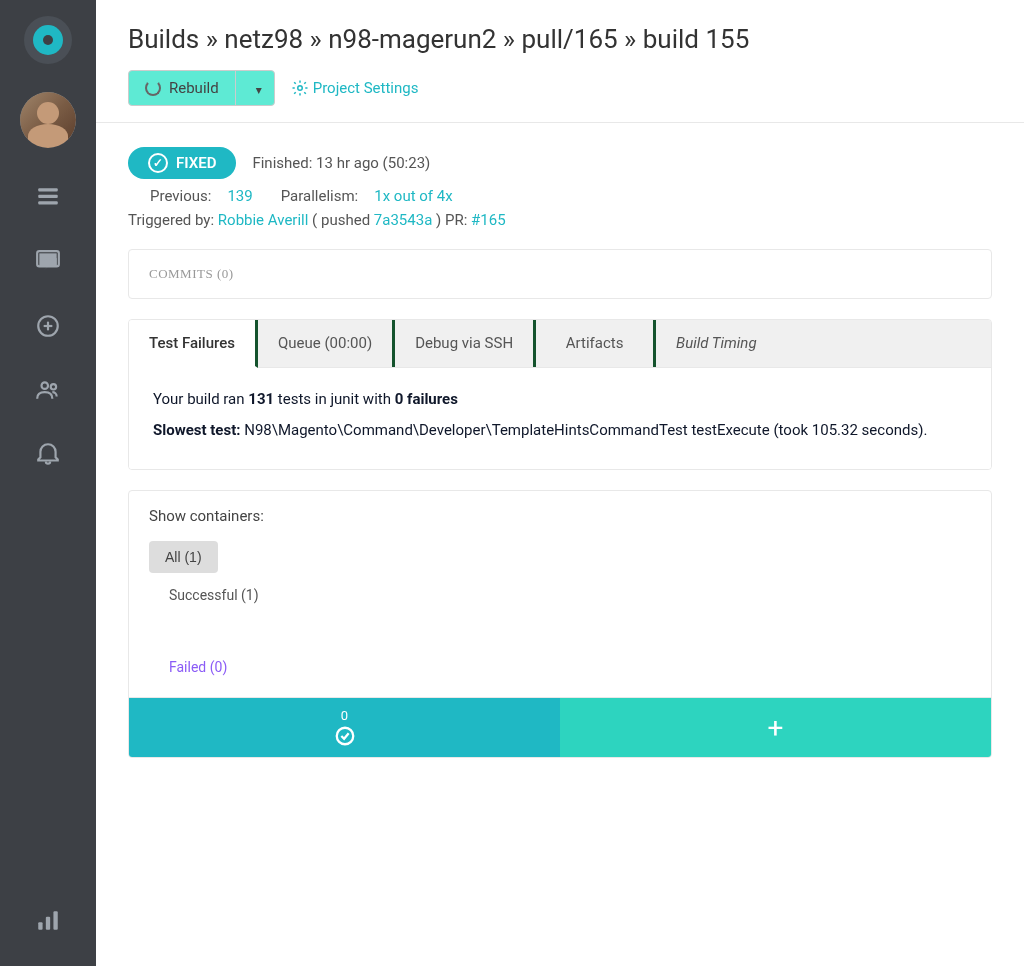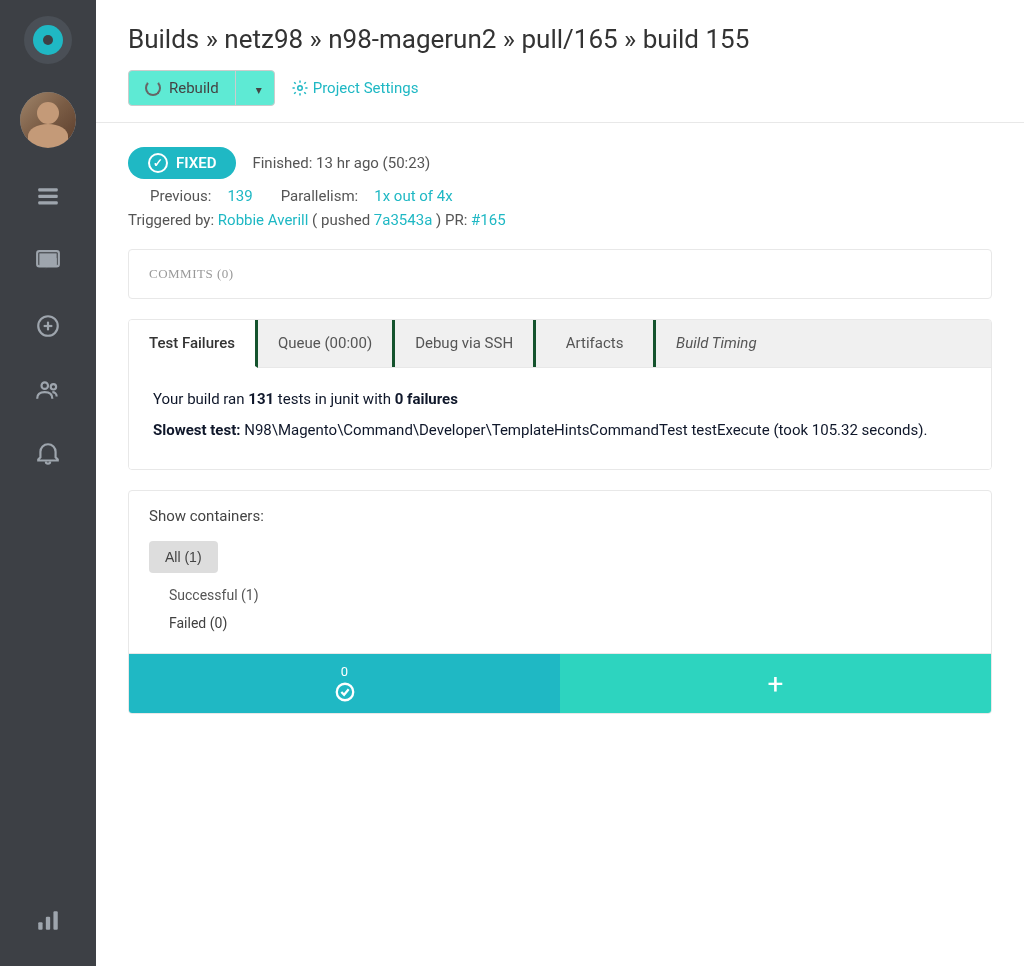--- a/index.html
+++ b/index.html
@@ -312,21 +312,21 @@
       cursor: pointer;
       margin-bottom: 8px;
       display: block;
     }
     .container-option {
       padding: 6px 20px;
       font-size: 14px;
       color: #555;
       cursor: pointer;
     }
-    .container-option.failed { color: #404040; }
+    .container-option.failed { color: #8b5cf6; margin-top: 44px; }
 
     
     .bottom-bar {
       display: flex;
       height: 60px;
       border-top: 1px solid #e8e8e8;
     }
     .bottom-green {
       flex: 1;
       background: #1fb8c4;

